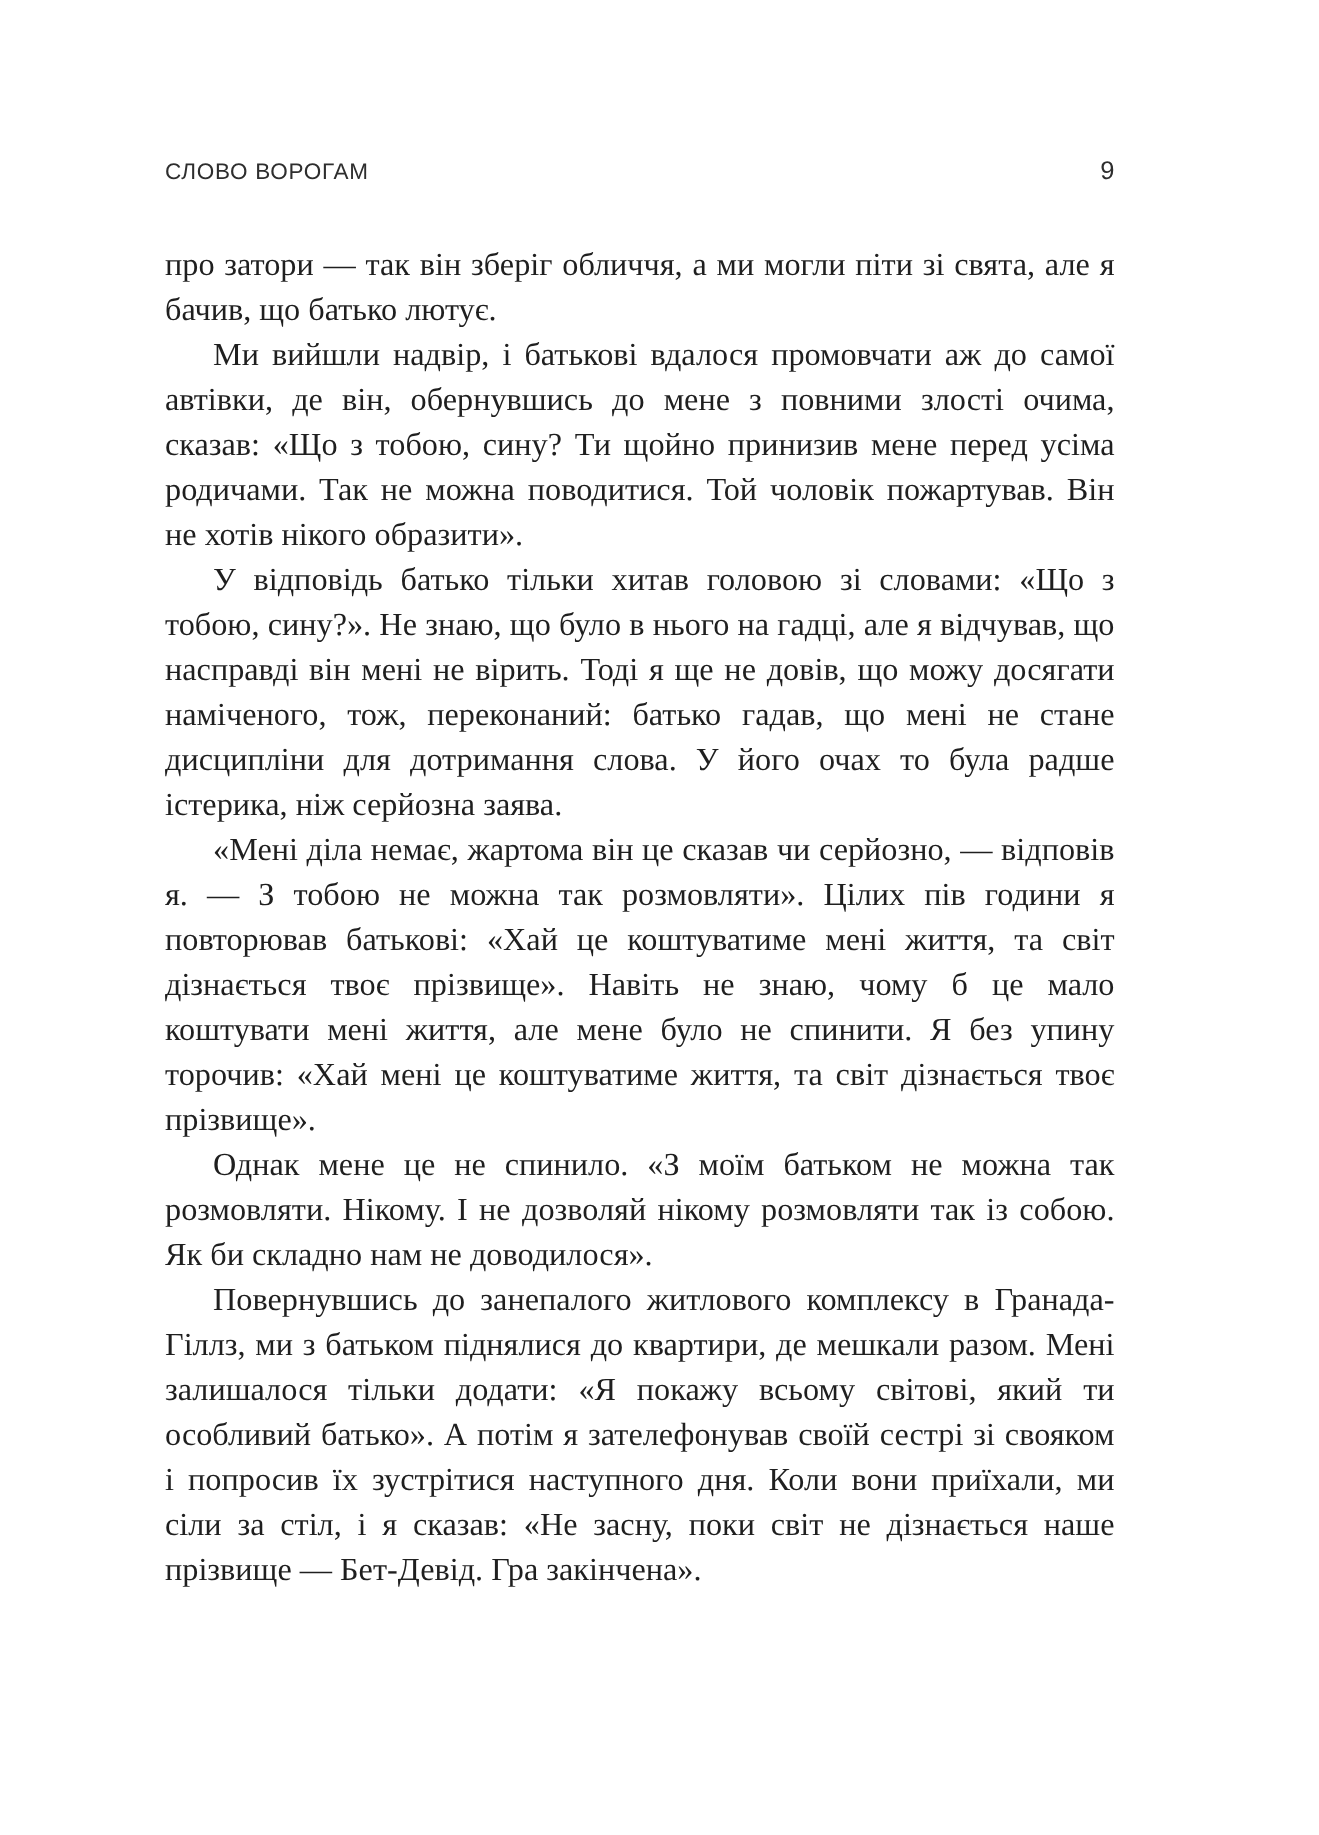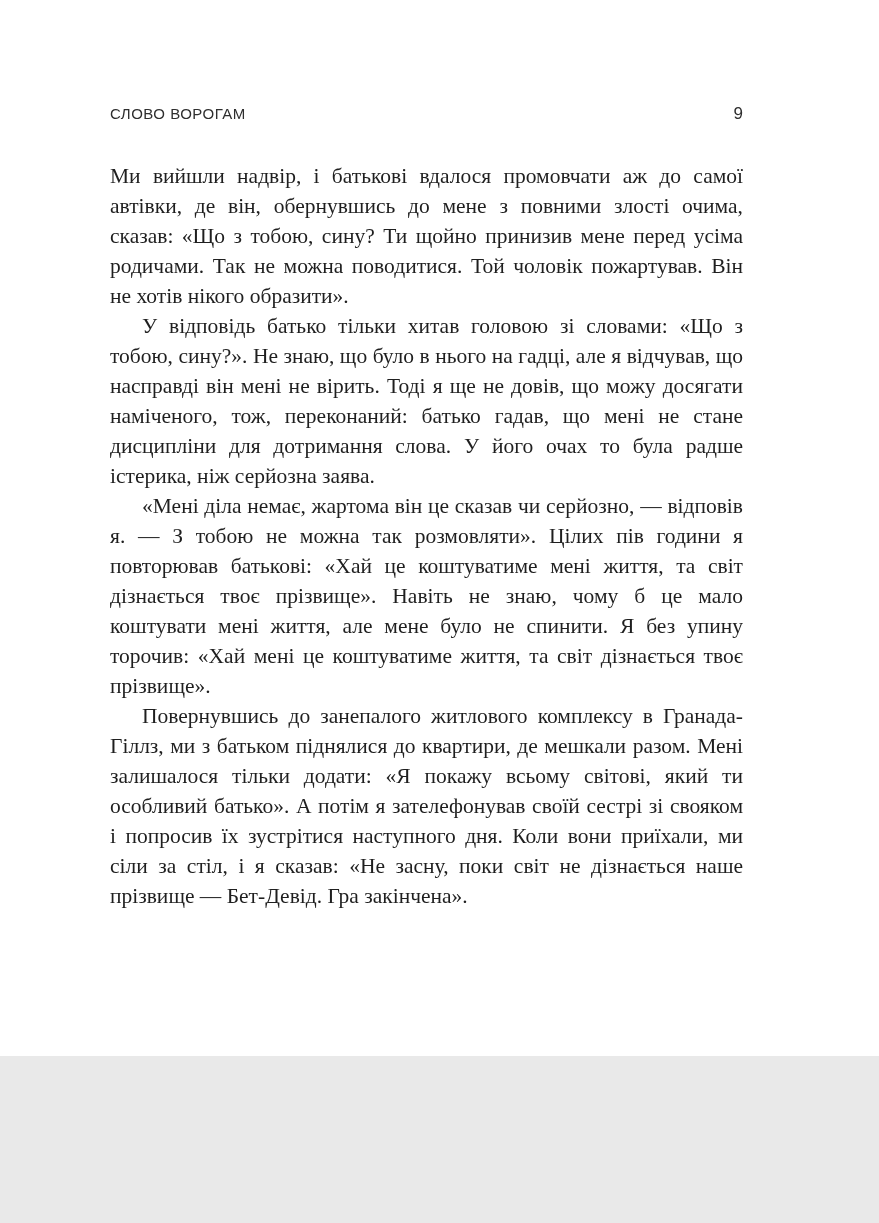--- a/index.html
+++ b/index.html
@@ -4,21 +4,21 @@
 <style>
   :root {
     --background: #ffffff;
     --body-text: #1f1f1f;
     --header-text: #2e2e2e;
   }
   * { box-sizing: border-box; }
   html, body { margin: 0; padding: 0; background: #e9e9e9; }
   .page {
     width: 879px;
-    height: 1056px;
+    height: 1223px;
     margin: 0 auto;
     background: var(--background, #ffffff);
     padding: 104px 136px 0 110px;
     overflow: hidden;
   }
   .running-head {
     display: flex;
     justify-content: space-between;
     align-items: baseline;
     font-family: "Liberation Sans", "DejaVu Sans", sans-serif;
@@ -54,18 +54,20 @@
 </head>
 <body>
 
 <div class="page">
   <header class="running-head">
     <span class="running-title">СЛОВО ВОРОГАМ</span>
     <span class="folio">9</span>
   </header>
 
   <main class="text-block">
+    <p>про затори — так він зберіг обличчя, а ми могли піти зі свя­та, але я бачив, що батько лютує.</p>
     <p>Ми вийшли надвір, і батькові вдалося промовчати аж до самої автівки, де він, обернувшись до мене з повними злості очима, сказав: «Що з тобою, сину? Ти щойно принизив мене перед усіма родичами. Так не можна поводитися. Той чоловік пожартував. Він не хотів нікого образити».</p>
     <p>У відповідь батько тільки хитав головою зі словами: «Що з тобою, сину?». Не знаю, що було в нього на гадці, але я від­чував, що насправді він мені не вірить. Тоді я ще не довів, що можу досягати наміченого, тож, переконаний: батько гадав, що мені не стане дисципліни для дотримання слова. У його очах то була радше істерика, ніж серйозна заява.</p>
     <p>«Мені діла немає, жартома він це сказав чи серйозно, — відповів я. — З тобою не можна так розмовляти». Цілих пів години я повторював батькові: «Хай це коштуватиме мені життя, та світ дізнається твоє прізвище». Навіть не знаю, чому б це мало коштувати мені життя, але мене було не спи­нити. Я без упину торочив: «Хай мені це коштуватиме життя, та світ дізнається твоє прізвище».</p>
+    <p>Однак мене це не спинило. «З моїм батьком не можна так розмовляти. Нікому. І не дозволяй нікому розмовляти так із собою. Як би складно нам не доводилося».</p>
     <p>Повернувшись до занепалого житлового комплексу в Гра­нада-Гіллз, ми з батьком піднялися до квартири, де мешкали разом. Мені залишалося тільки додати: «Я покажу всьому світові, який ти особливий батько». А потім я зателефону­вав своїй сестрі зі свояком і попросив їх зустрітися наступ­ного дня. Коли вони приїхали, ми сіли за стіл, і я сказав: «Не засну, поки світ не дізнається наше прізвище — Бет-Девід. Гра закінчена».</p>
   </main>
 </div>
 
 </body></html>

